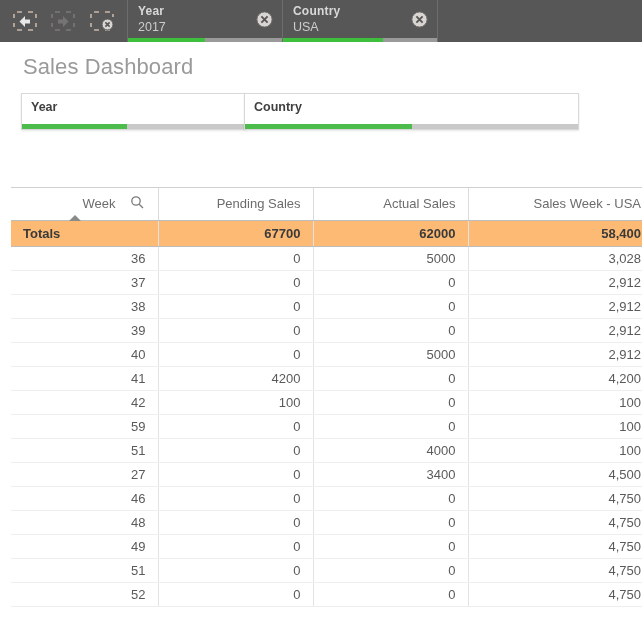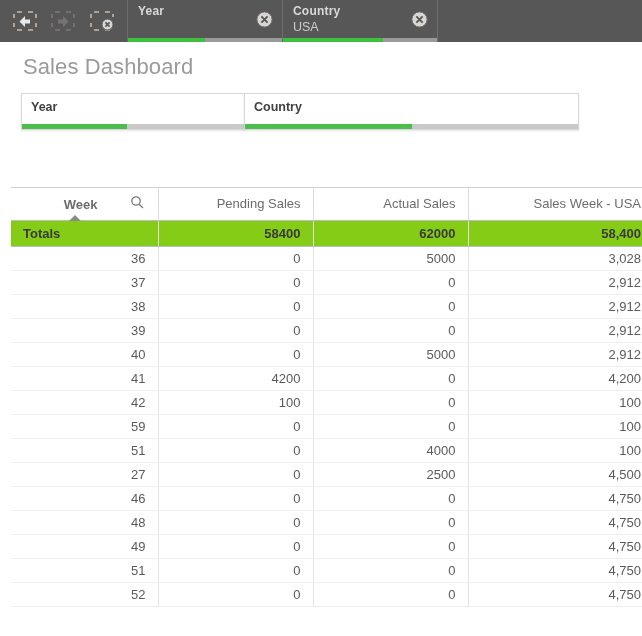--- a/index.html
+++ b/index.html
@@ -129,24 +129,23 @@
     border-right: 1px solid #dcdcdc;
     border-bottom: 1px solid #bdbdbd;
     background: #ffffff;
     position: relative;
     vertical-align: middle;
     cursor: pointer;
     white-space: nowrap;
   }
   thead th:last-child { border-right: none; }
   th.dim-head .dim-inner {
-    display: flex; align-items: flex-end; justify-content: flex-end;
-    gap: 32px;
+    display: flex; align-items: center; justify-content: flex-end;
+    gap: 14px;
     padding-right: 2px;
-    font-weight: bold;
   }
   .sort-caret {
     position: absolute;
     left: 58px; bottom: -1px;
     width: 0; height: 0;
     border-left: 6px solid transparent;
     border-right: 6px solid transparent;
     border-bottom: 6px solid #8a8a8a;
   }
 
@@ -159,21 +158,21 @@
     white-space: nowrap;
     color: #5a5a5a;
     font-size: 13px;
   }
   tbody td:last-child { border-right: none; }
   tr.totals-row td {
     font-weight: bold;
     color: #3a3a3a;
     height: 26px;
     border-bottom: 1px solid #bdbdbd;
-    background: #84cc16;
+    background: #fdba74;
   }
   tr.totals-row td.label-cell { text-align: left; padding-left: 12px; }
   tbody tr.data-row { cursor: pointer; padding-left: 44px; }
   tbody tr.data-row:first-of-type td { background: #fafafa; }
 </style>
 </head>
 <body>
 
 <div id="selection-bar">
 
@@ -196,20 +195,21 @@
         <circle cx="18.5" cy="14.5" r="5.5" fill="#d8d5d2" stroke="#585757" stroke-width="1"></circle>
         <path d="M16.4 12.4 L20.6 16.6 M20.6 12.4 L16.4 16.6" stroke="#585757" stroke-width="1.6"></path>
       </svg>
     </div>
   </div>
 
   <div class="sel-chips">
 
     <div class="chip">
       <div class="chip-field">Year</div>
+      <div class="chip-value">2017</div>
       <div class="chip-clear">
         <svg width="17" height="17" viewBox="0 0 17 17">
           <circle cx="8.5" cy="8.5" r="7.6" fill="#d8d5d2" stroke="#6d6b6b" stroke-width="1"></circle>
           <path d="M5.4 5.4 L11.6 11.6 M11.6 5.4 L5.4 11.6" stroke="#585757" stroke-width="1.9"></path>
         </svg>
       </div>
       <div class="chip-meter">
           <span style="width:50%"></span>
         </div>
     </div>
@@ -280,21 +280,21 @@
             <span>Actual Sales</span>
           </th>
           <th>
             <span>Sales Week - USA</span>
           </th>
         </tr>
       </thead>
       <tbody>
         <tr class="totals-row">
           <td class="label-cell">Totals</td>
-          <td>58400</td>
+          <td>67700</td>
           <td>62000</td>
           <td>58,400</td>
         </tr>
       <tr class="data-row">
             <td>36</td>
             <td>0</td>
             <td>5000</td>
             <td>3,028</td>
           </tr>
           <tr class="data-row">
@@ -341,21 +341,21 @@
           </tr>
           <tr class="data-row">
             <td>51</td>
             <td>0</td>
             <td>4000</td>
             <td>100</td>
           </tr>
           <tr class="data-row">
             <td>27</td>
             <td>0</td>
-            <td>2500</td>
+            <td>3400</td>
             <td>4,500</td>
           </tr>
           <tr class="data-row">
             <td>46</td>
             <td>0</td>
             <td>0</td>
             <td>4,750</td>
           </tr>
           <tr class="data-row">
             <td>48</td>

